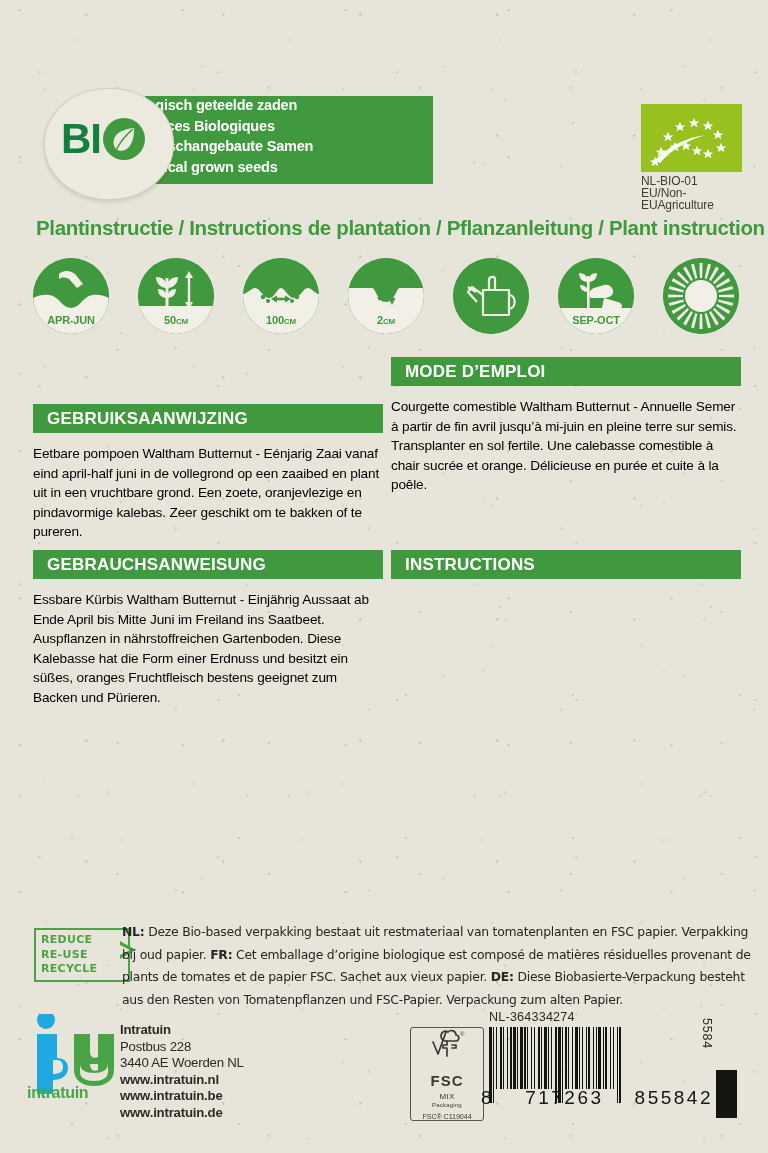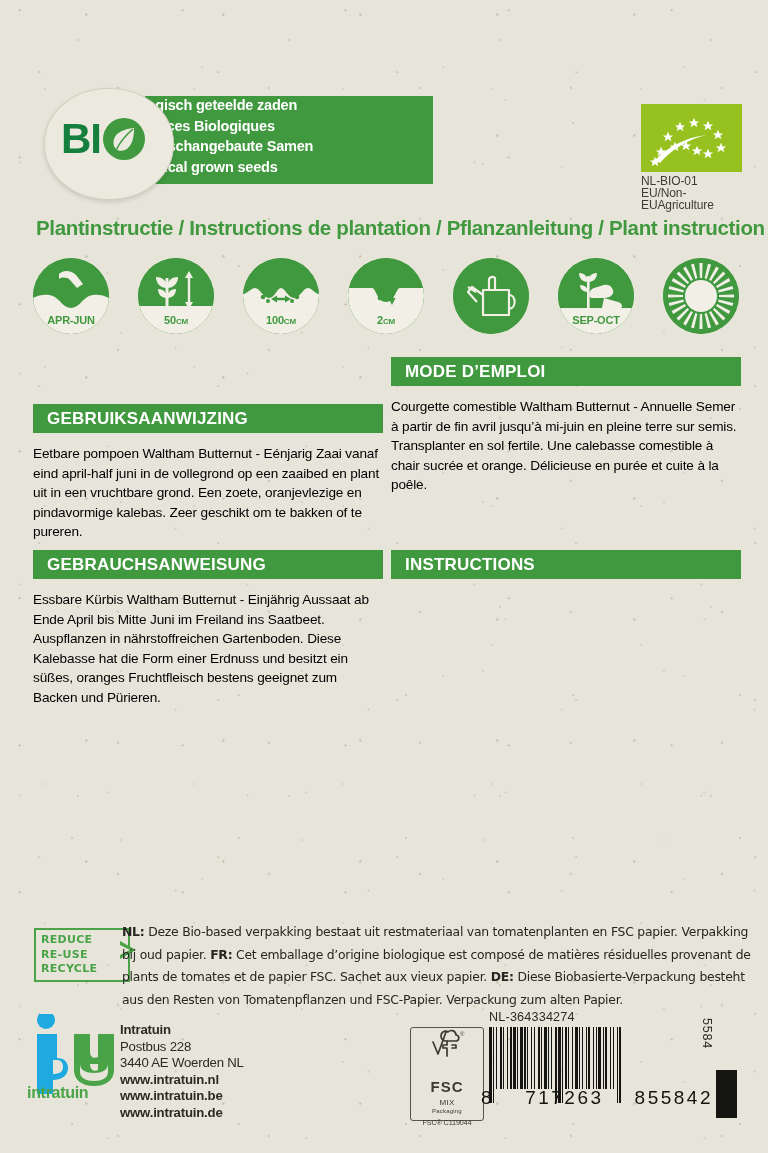--- a/index.html
+++ b/index.html
@@ -129,21 +129,21 @@
   #address{
     position:absolute;left:120px;top:1022px;
     font-size:13.2px;line-height:16.6px;color:#2b2b25;letter-spacing:-.2px;
   }
   #address .bold{font-weight:bold;}
 
   #fsc-logo{
     position:absolute;left:410px;top:1027px;width:72px;height:92px;
     border:1px solid #55554c;border-radius:3px;text-align:center;color:#3a3a33;
   }
-  #fsc-name{font-size:15px;font-weight:bold;letter-spacing:1px;margin-top:12px;}
+  #fsc-name{font-size:15px;font-weight:bold;letter-spacing:1px;margin-top:6px;}
   #fsc-mix{font-size:8px;margin-top:3px;letter-spacing:.3px;}
   #fsc-sub{font-size:6px;margin-top:1px;letter-spacing:.2px;}
   #fsc-code{font-size:7.2px;margin-top:4px;letter-spacing:-.1px;}
 
   #article-code{
     position:absolute;left:489px;top:1010px;
     font-size:12.6px;color:#2b2b25;letter-spacing:.2px;
   }
   #barcode-wrap{position:absolute;left:489px;top:1027px;width:212px;height:76px;}
   #barcode-bars{position:absolute;left:0;top:0;width:212px;height:62px;display:flex;align-items:stretch;}

